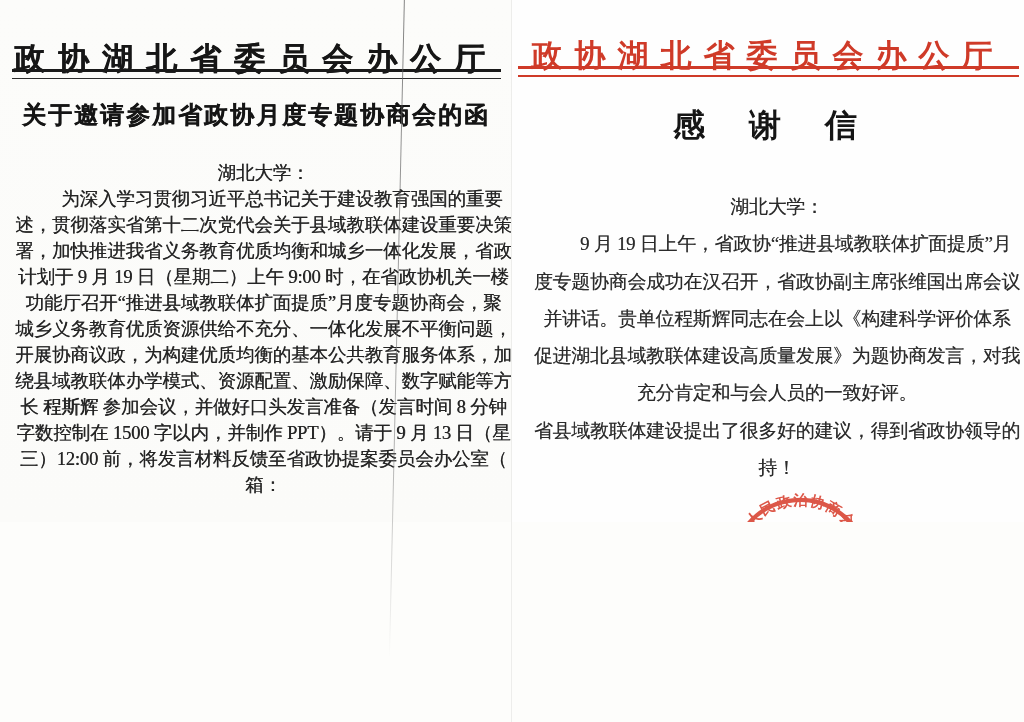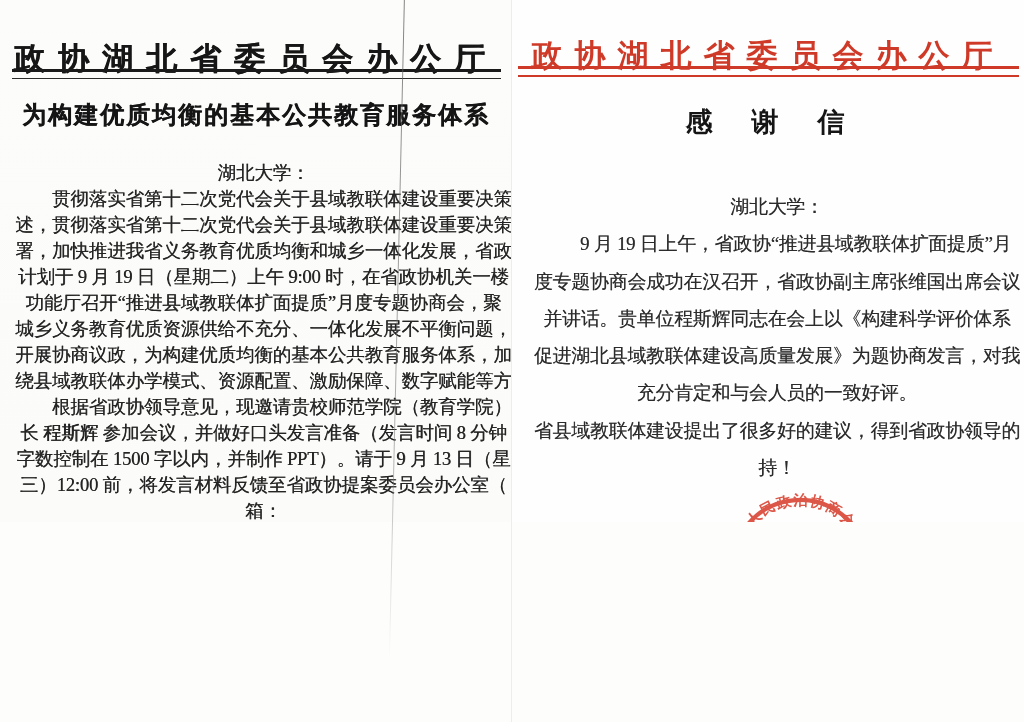--- a/index.html
+++ b/index.html
@@ -23,21 +23,21 @@
   .rule-left{position:absolute;top:69px;left:12px;width:489px;height:6px;
     border-top:3px solid #1a1a1a;border-bottom:1.6px solid #2a2a2a;}
   .rule-right{position:absolute;top:66px;left:6px;width:501px;height:6px;
     border-top:3.5px solid #cf3a28;border-bottom:2px solid #cf3a28;}
 
   .doc-title{
     position:absolute;width:100%;text-align:center;white-space:nowrap;
     font-family:"Liberation Sans", sans-serif;font-weight:bold;color:#151515;
   }
   .dt-left{top:99px;font-size:24px;letter-spacing:2px;text-shadow:0.4px 0 0 #151515;}
-  .dt-right{top:104px;font-size:27px;letter-spacing:6px;}
+  .dt-right{top:104px;font-size:32px;letter-spacing:6px;}
 
   
   .body-block{position:absolute;}
   .bb-left{top:160px;left:15px;width:497px;font-size:18.6px;line-height:26px;
     letter-spacing:-0.2px;color:#242424;text-shadow:0.35px 0 0 rgba(20,20,20,.75);}
   .bb-right{top:188px;left:18px;width:494px;font-size:19px;line-height:37.3px;
     letter-spacing:-0.3px;color:#2b2b2b;text-shadow:0.25px 0 0 rgba(40,40,40,.6);}
   .line{white-space:nowrap;text-align:center;}
   .name-bold{font-weight:normal;text-shadow:0.6px 0 0 currentColor;}
 
@@ -69,33 +69,32 @@
     transform:rotate(1.3deg);transform-origin:top center;}
 </style>
 </head>
 <body>
 
 <div class="canvas">
 
   <div class="page page-left">
     <div class="letterhead lh-left">政协湖北省委员会办公厅</div>
     <div class="rule-left"></div>
-    <div class="doc-title dt-left">为构建优质均衡的基本公共教育服务体系</div>
+    <div class="doc-title dt-left">关于邀请参加省政协月度专题协商会的函</div>
 
     <div class="body-block bb-left">
       <div class="line">湖北大学：</div>
-      <div class="line">　　贯彻落实省第十二次党代会关于县域教联体建设重要决策</div>
+      <div class="line">　　为深入学习贯彻习近平总书记关于建设教育强国的重要</div>
       <div class="line">述，贯彻落实省第十二次党代会关于县域教联体建设重要决策</div>
       <div class="line">署，加快推进我省义务教育优质均衡和城乡一体化发展，省政</div>
       <div class="line">计划于 9 月 19 日（星期二）上午 9:00 时，在省政协机关一楼</div>
       <div class="line">功能厅召开“推进县域教联体扩面提质”月度专题协商会，聚</div>
       <div class="line">城乡义务教育优质资源供给不充分、一体化发展不平衡问题，</div>
       <div class="line">开展协商议政，为构建优质均衡的基本公共教育服务体系，加</div>
       <div class="line">绕县域教联体办学模式、资源配置、激励保障、数字赋能等方</div>
-      <div class="line">　　根据省政协领导意见，现邀请贵校师范学院（教育学院）</div>
       <div class="line"><span>长 </span><span class="name-bold">程斯辉</span><span> 参加会议，并做好口头发言准备（发言时间 8 分钟</span></div>
       <div class="line">字数控制在 1500 字以内，并制作 PPT）。请于 9 月 13 日（星</div>
       <div class="line">三）12:00 前，将发言材料反馈至省政协提案委员会办公室（</div>
       <div class="line">箱：</div>
     </div>
 
     <div class="closing-faded">专此函。</div>
     <div class="attachment">附件：省政协“推进县域教联体扩面提质”月度专题协商会议程</div>
     <div class="sig sig-left">政协湖北省委员会办公厅</div>
     <div class="sig date-left">2023年9月14日</div>

